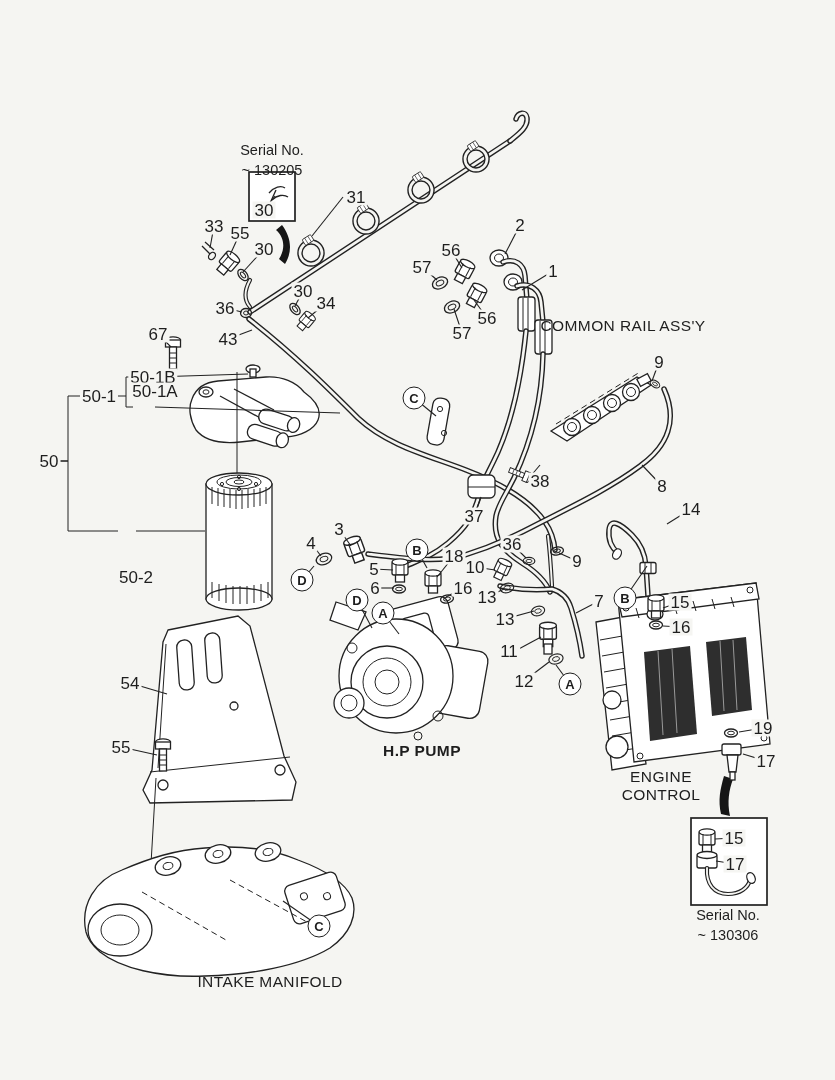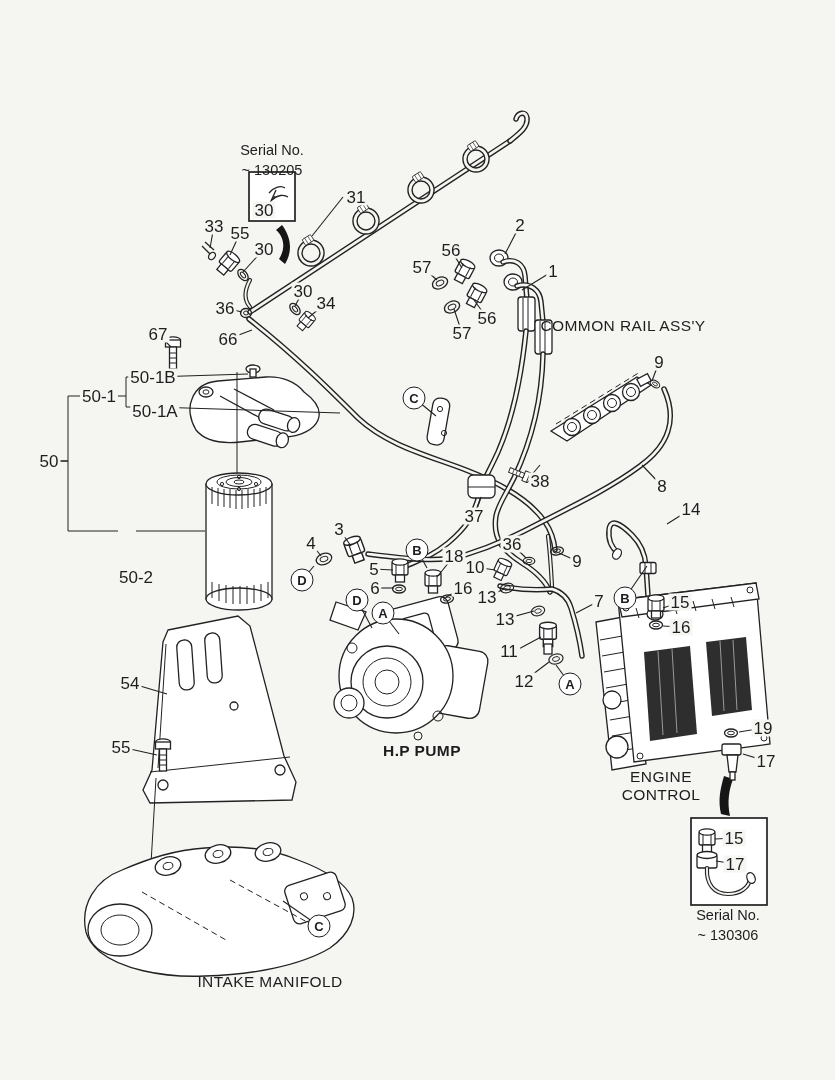--- a/index.html
+++ b/index.html
@@ -391,25 +391,25 @@
 
   <div id="labels">
       <div class="callout" style="left: 264px; top: 210px;">30</div>
       <div class="callout" style="left: 214px; top: 226px;">33</div>
       <div class="callout" style="left: 240px; top: 233px;">55</div>
       <div class="callout" style="left: 264px; top: 249px;">30</div>
       <div class="callout" style="left: 330px; top: 197px; margin-left: 26px;">31</div>
       <div class="callout" style="left: 303px; top: 291px;">30</div>
       <div class="callout" style="left: 326px; top: 303px;">34</div>
       <div class="callout" style="left: 225px; top: 308px;">36</div>
-      <div class="callout" style="left: 228px; top: 339px;">66</div>
+      <div class="callout" style="left: 228px; top: 339px;">43</div>
       <div class="callout" style="left: 158px; top: 334px;">67</div>
       <div class="callout" style="left: 153px; top: 377px;">50-1B</div>
       <div class="callout" style="left: 99px; top: 396px;">50-1</div>
-      <div class="callout" style="left: 155px; top: 411px; text-align: center;">50-1A</div>
+      <div class="callout" style="left: 155px; top: 391px; text-align: center;">50-1A</div>
       <div class="callout" style="left: 49px; top: 461px;">50</div>
       <div class="callout" style="left: 136px; top: 531px; margin-top: 46px;">50-2</div>
       <div class="callout" style="left: 130px; top: 683px;">54</div>
       <div class="callout" style="left: 121px; top: 747px;">55</div>
       <div class="callout" style="left: 520px; top: 225px;">2</div>
       <div class="callout" style="left: 451px; top: 250px;">56</div>
       <div class="callout" style="left: 422px; top: 267px;">57</div>
       <div class="callout" style="left: 553px; top: 271px;">1</div>
       <div class="callout" style="left: 487px; top: 318px;">56</div>
       <div class="callout" style="left: 462px; top: 333px;">57</div>

